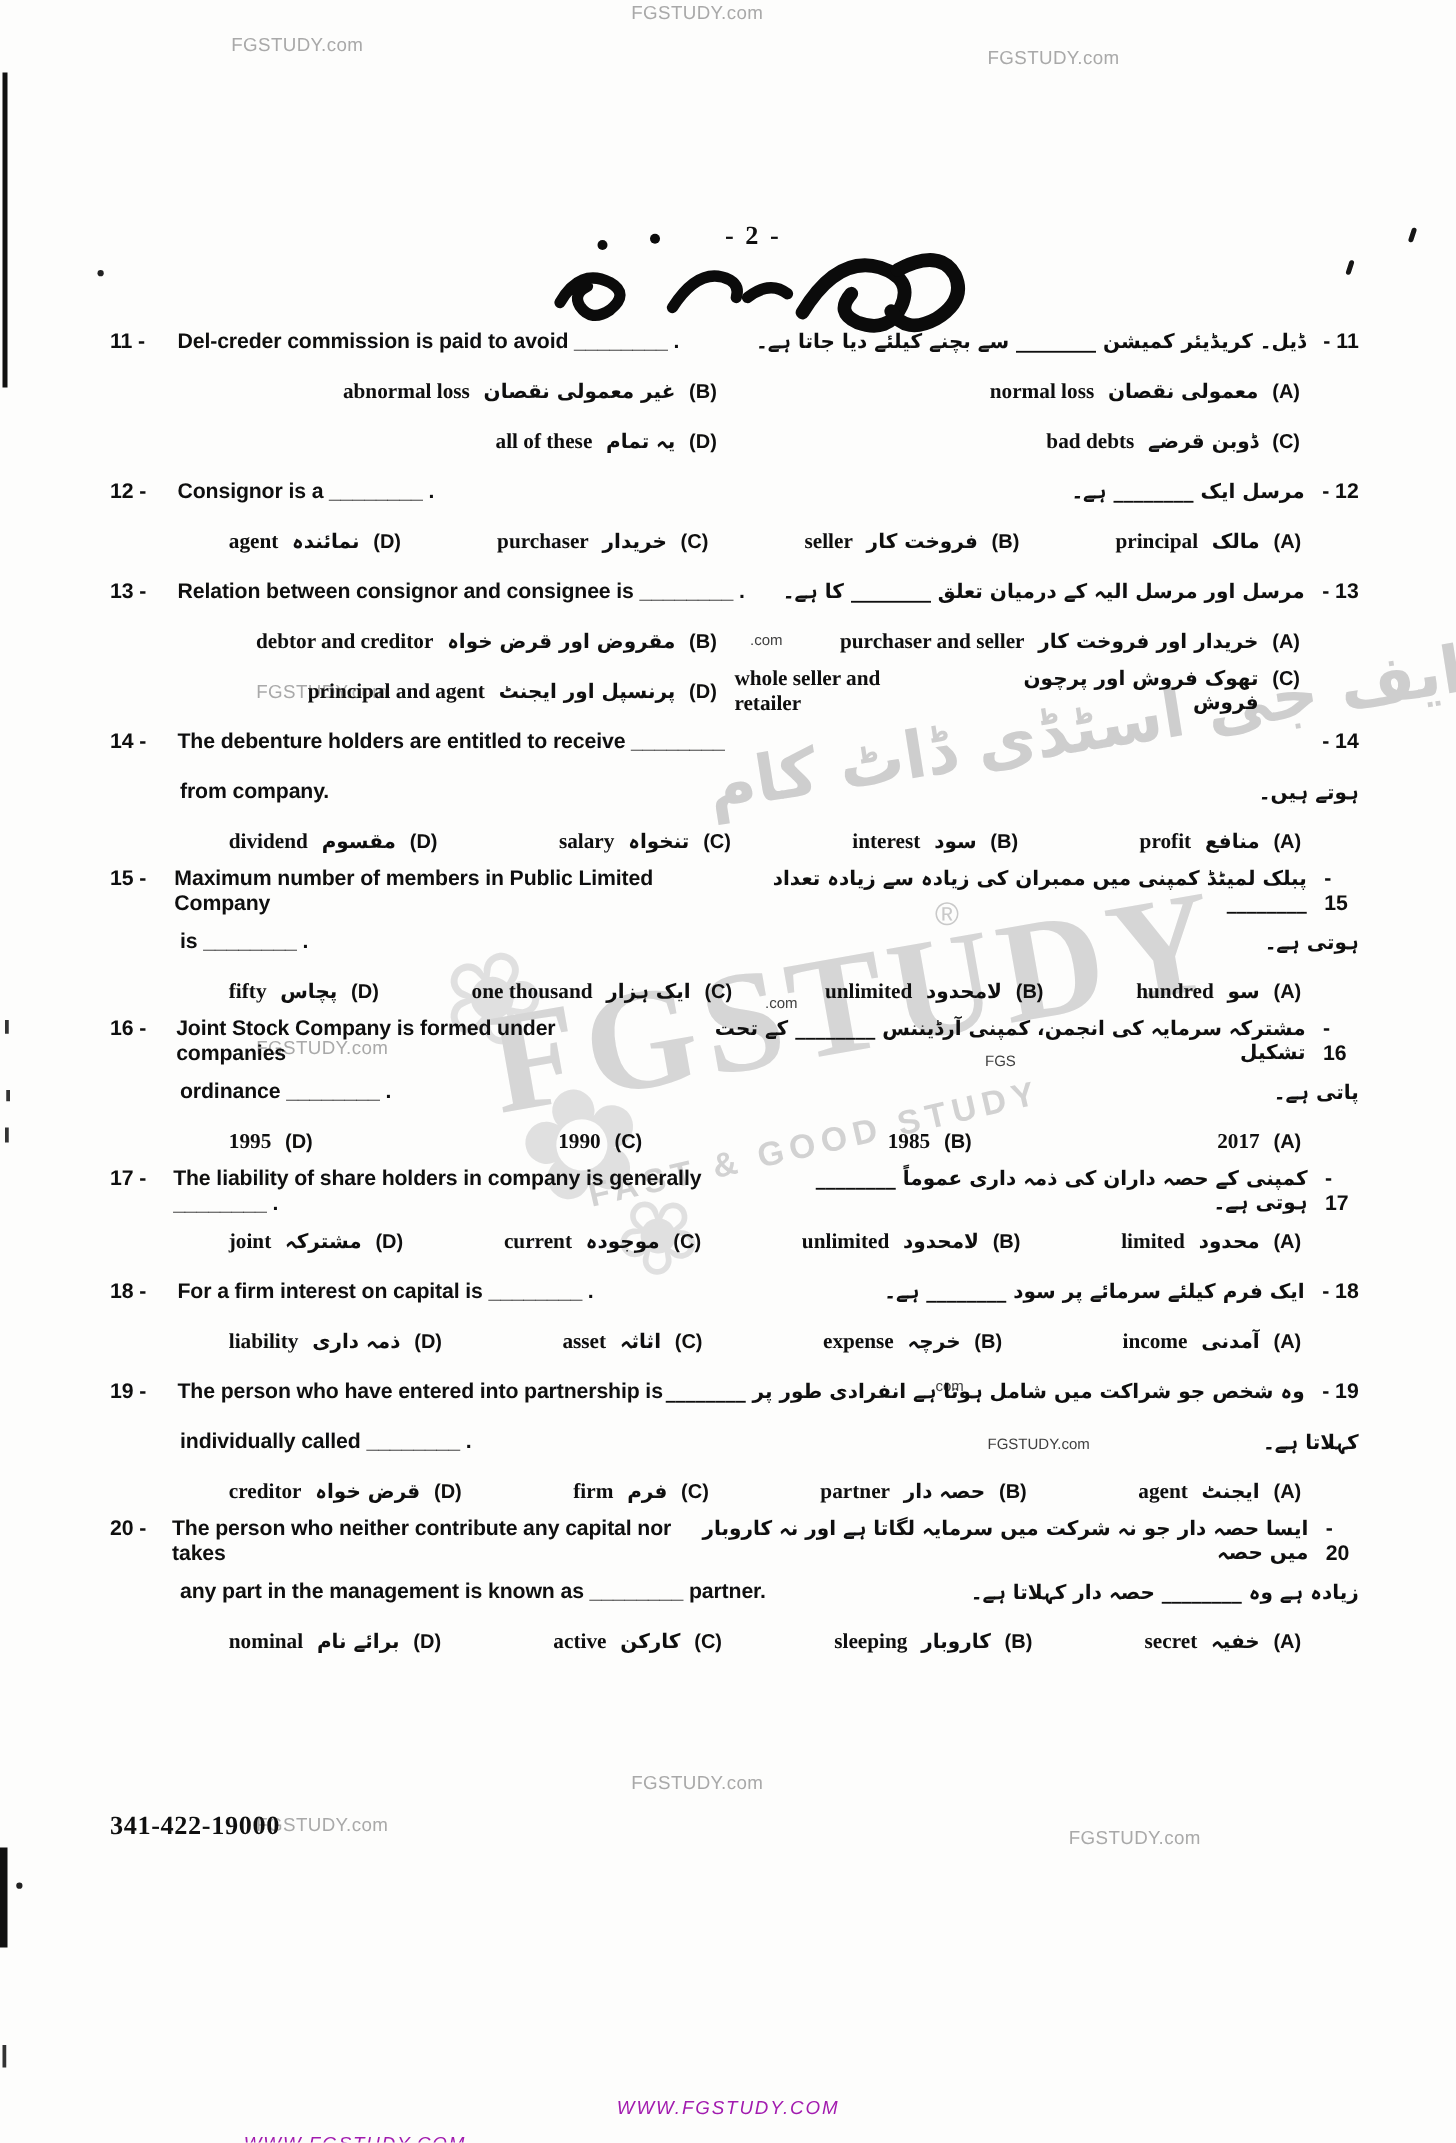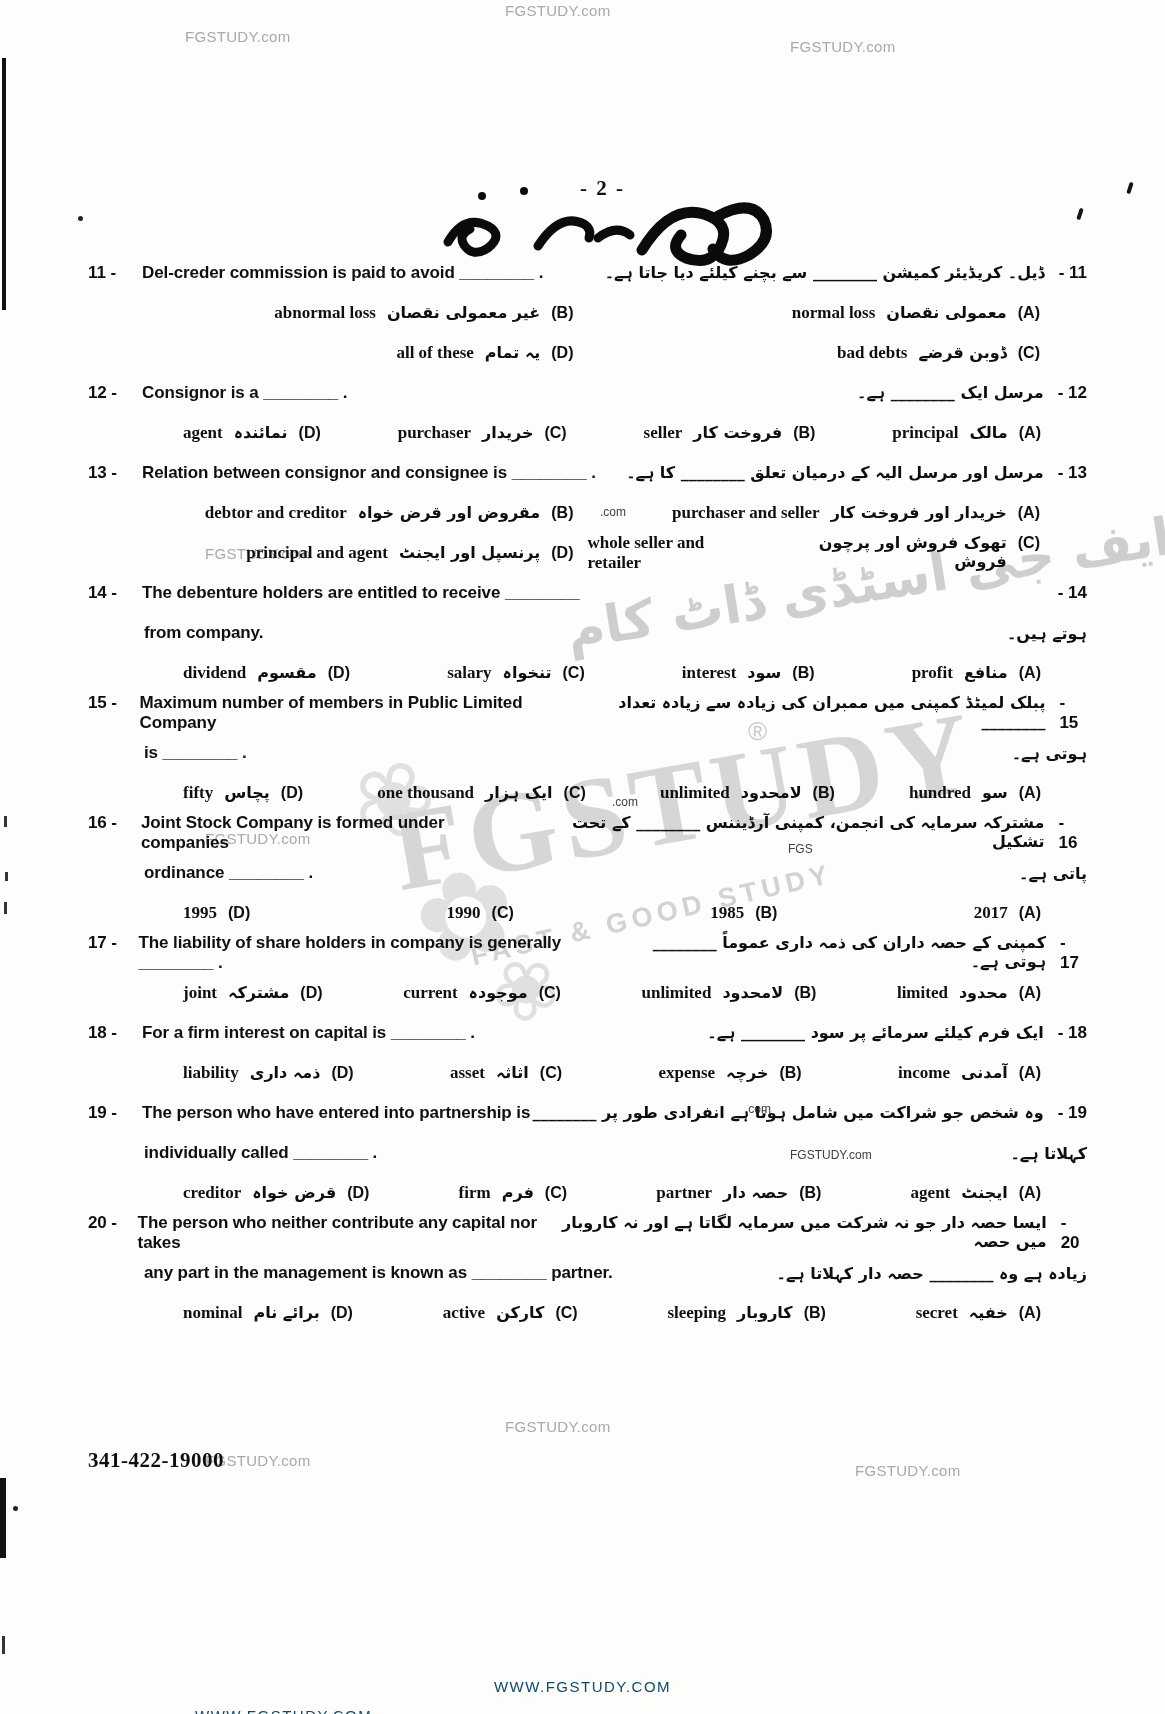--- a/index.html
+++ b/index.html
@@ -6,21 +6,21 @@
   body{width:1165px;height:1714px;position:relative;background:#fdfdfc;overflow:hidden;
        font-family:"Liberation Sans",sans-serif;color:#0f0f0f;}
   .page{position:absolute;inset:0;}
   
   .edge-bar{position:absolute;background:#111;}
   .tickmark{position:absolute;background:#333;}
   .stray-dot{position:absolute;width:5px;height:5px;border-radius:50%;background:#222;}
   
   .wm{position:absolute;color:#a9a9a9;font-size:15px;letter-spacing:.3px;white-space:nowrap;}
   .wm-frag{position:absolute;color:#404040;font-size:12px;white-space:nowrap;}
-  .wm-url{position:absolute;color:#0c4a6e;font-size:15px;letter-spacing:1.5px;white-space:nowrap;}
+  .wm-url{position:absolute;color:#a21caf;font-size:15px;letter-spacing:1.5px;white-space:nowrap;font-style:italic;}
   .wm-urdu-big{position:absolute;left:395px;top:628px;width:780px;font-size:52px;font-weight:700;
       color:#cecece;transform:rotate(-9deg);transform-origin:left top;direction:rtl;
       font-family:"DejaVu Sans",sans-serif;white-space:nowrap;}
   .wm-reg{position:absolute;left:748px;top:716px;font-size:26px;color:#c9c9c9;}
   .wm-fg-big{position:absolute;left:382px;top:788px;font-size:115px;font-weight:700;
       color:#d6d6d6;transform:rotate(-10deg);transform-origin:left top;letter-spacing:6px;
       font-family:"Liberation Serif",serif;white-space:nowrap;}
   .wm-tagline{position:absolute;left:468px;top:942px;font-size:27px;font-weight:700;
       color:#d2d2d2;transform:rotate(-13deg);transform-origin:left top;letter-spacing:5px;white-space:nowrap;}
   .floral{position:absolute;color:#e0e0e0;line-height:1;}

